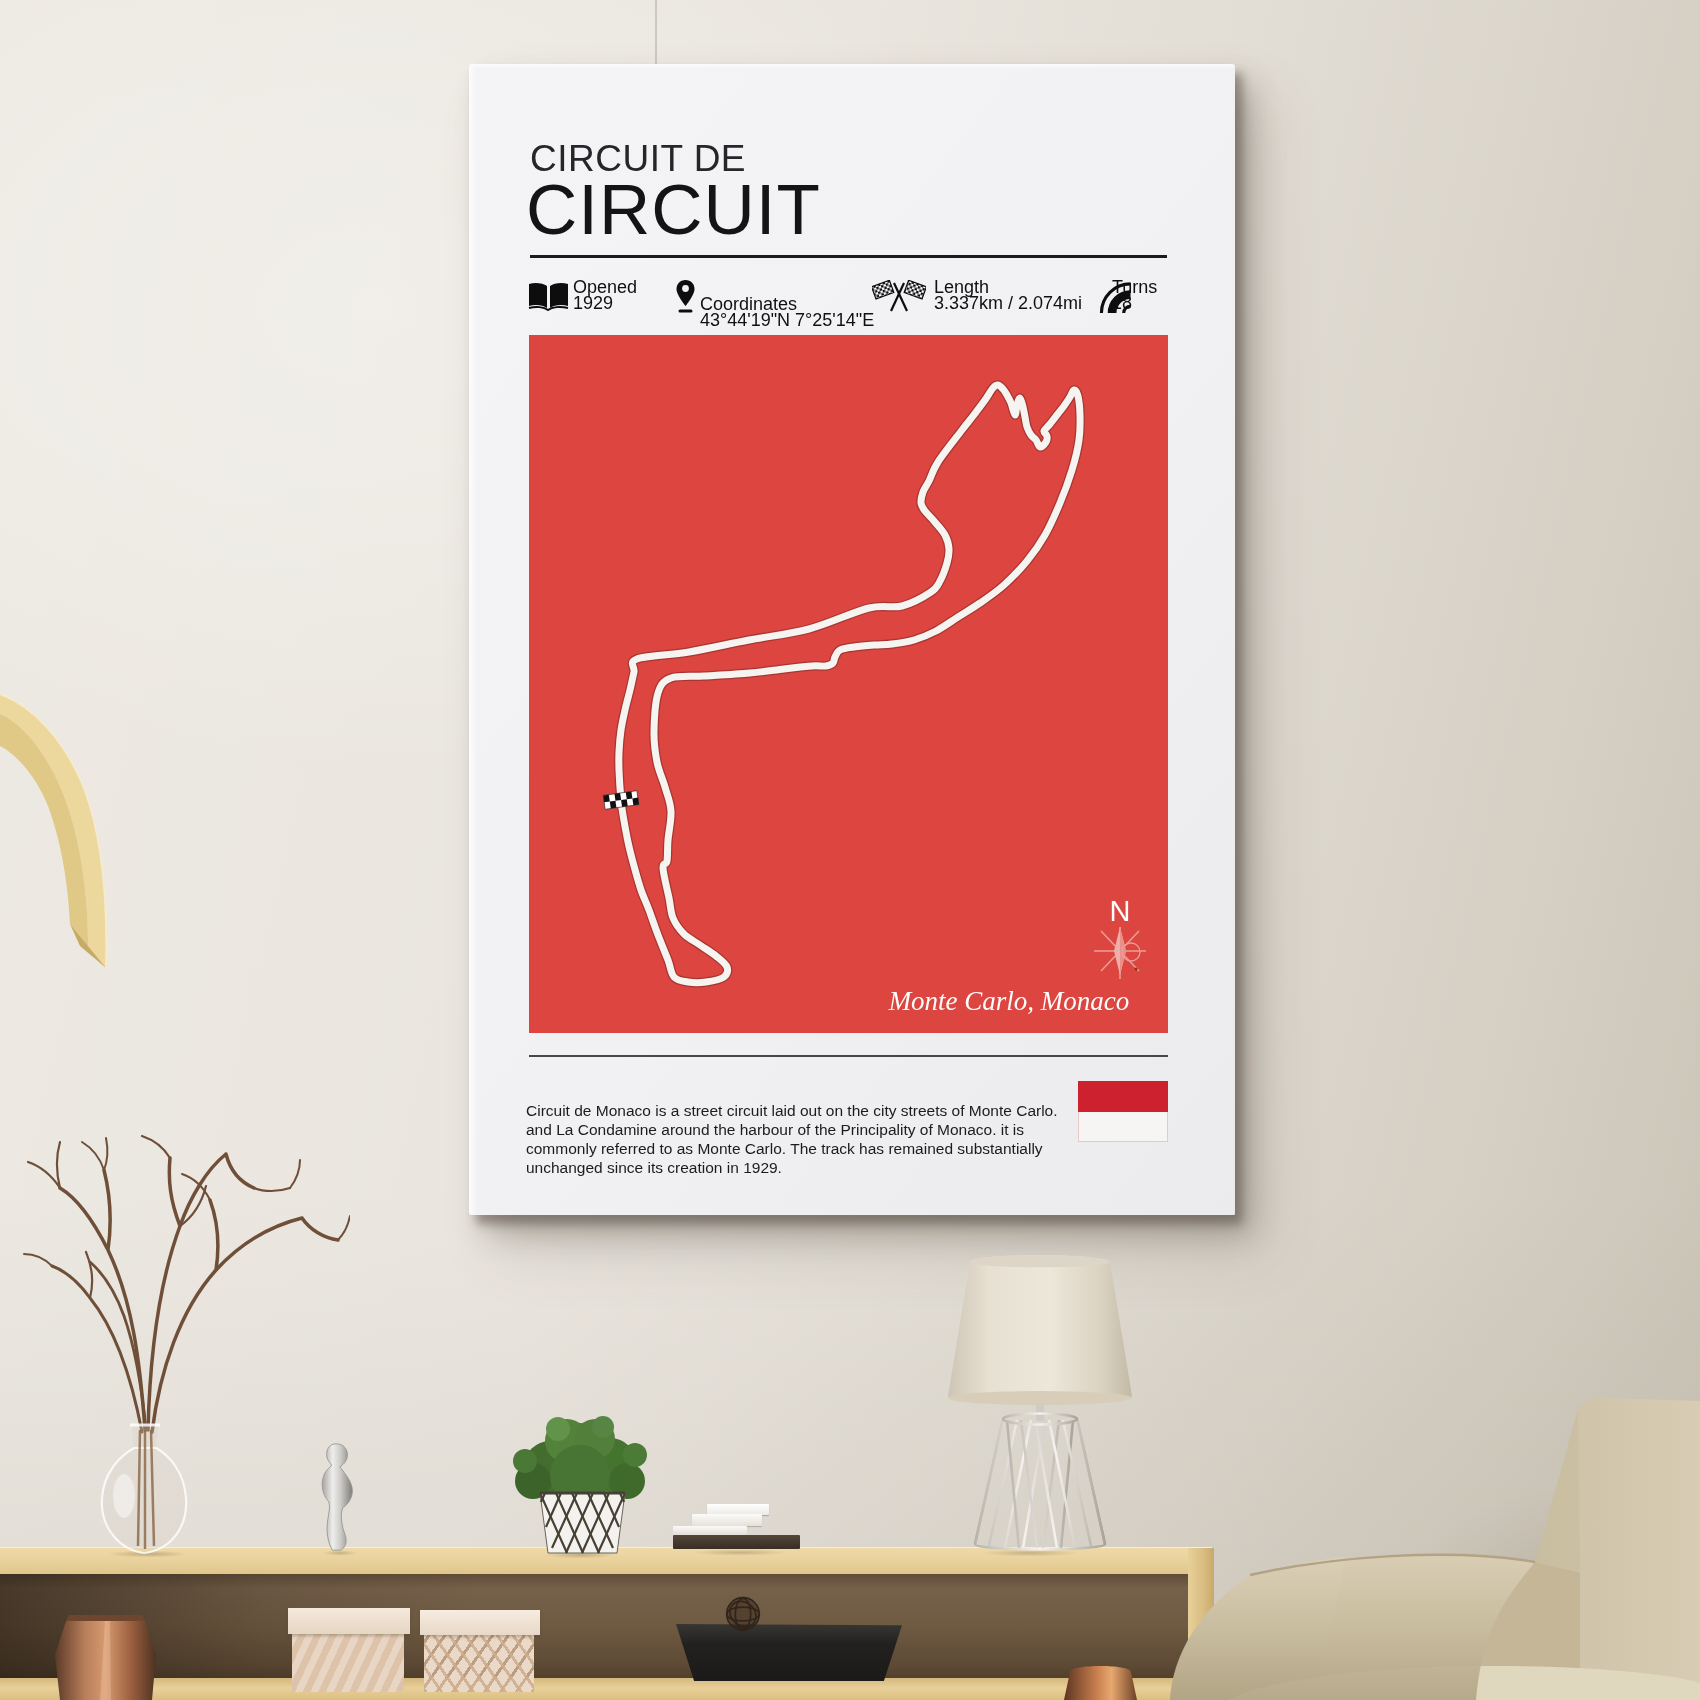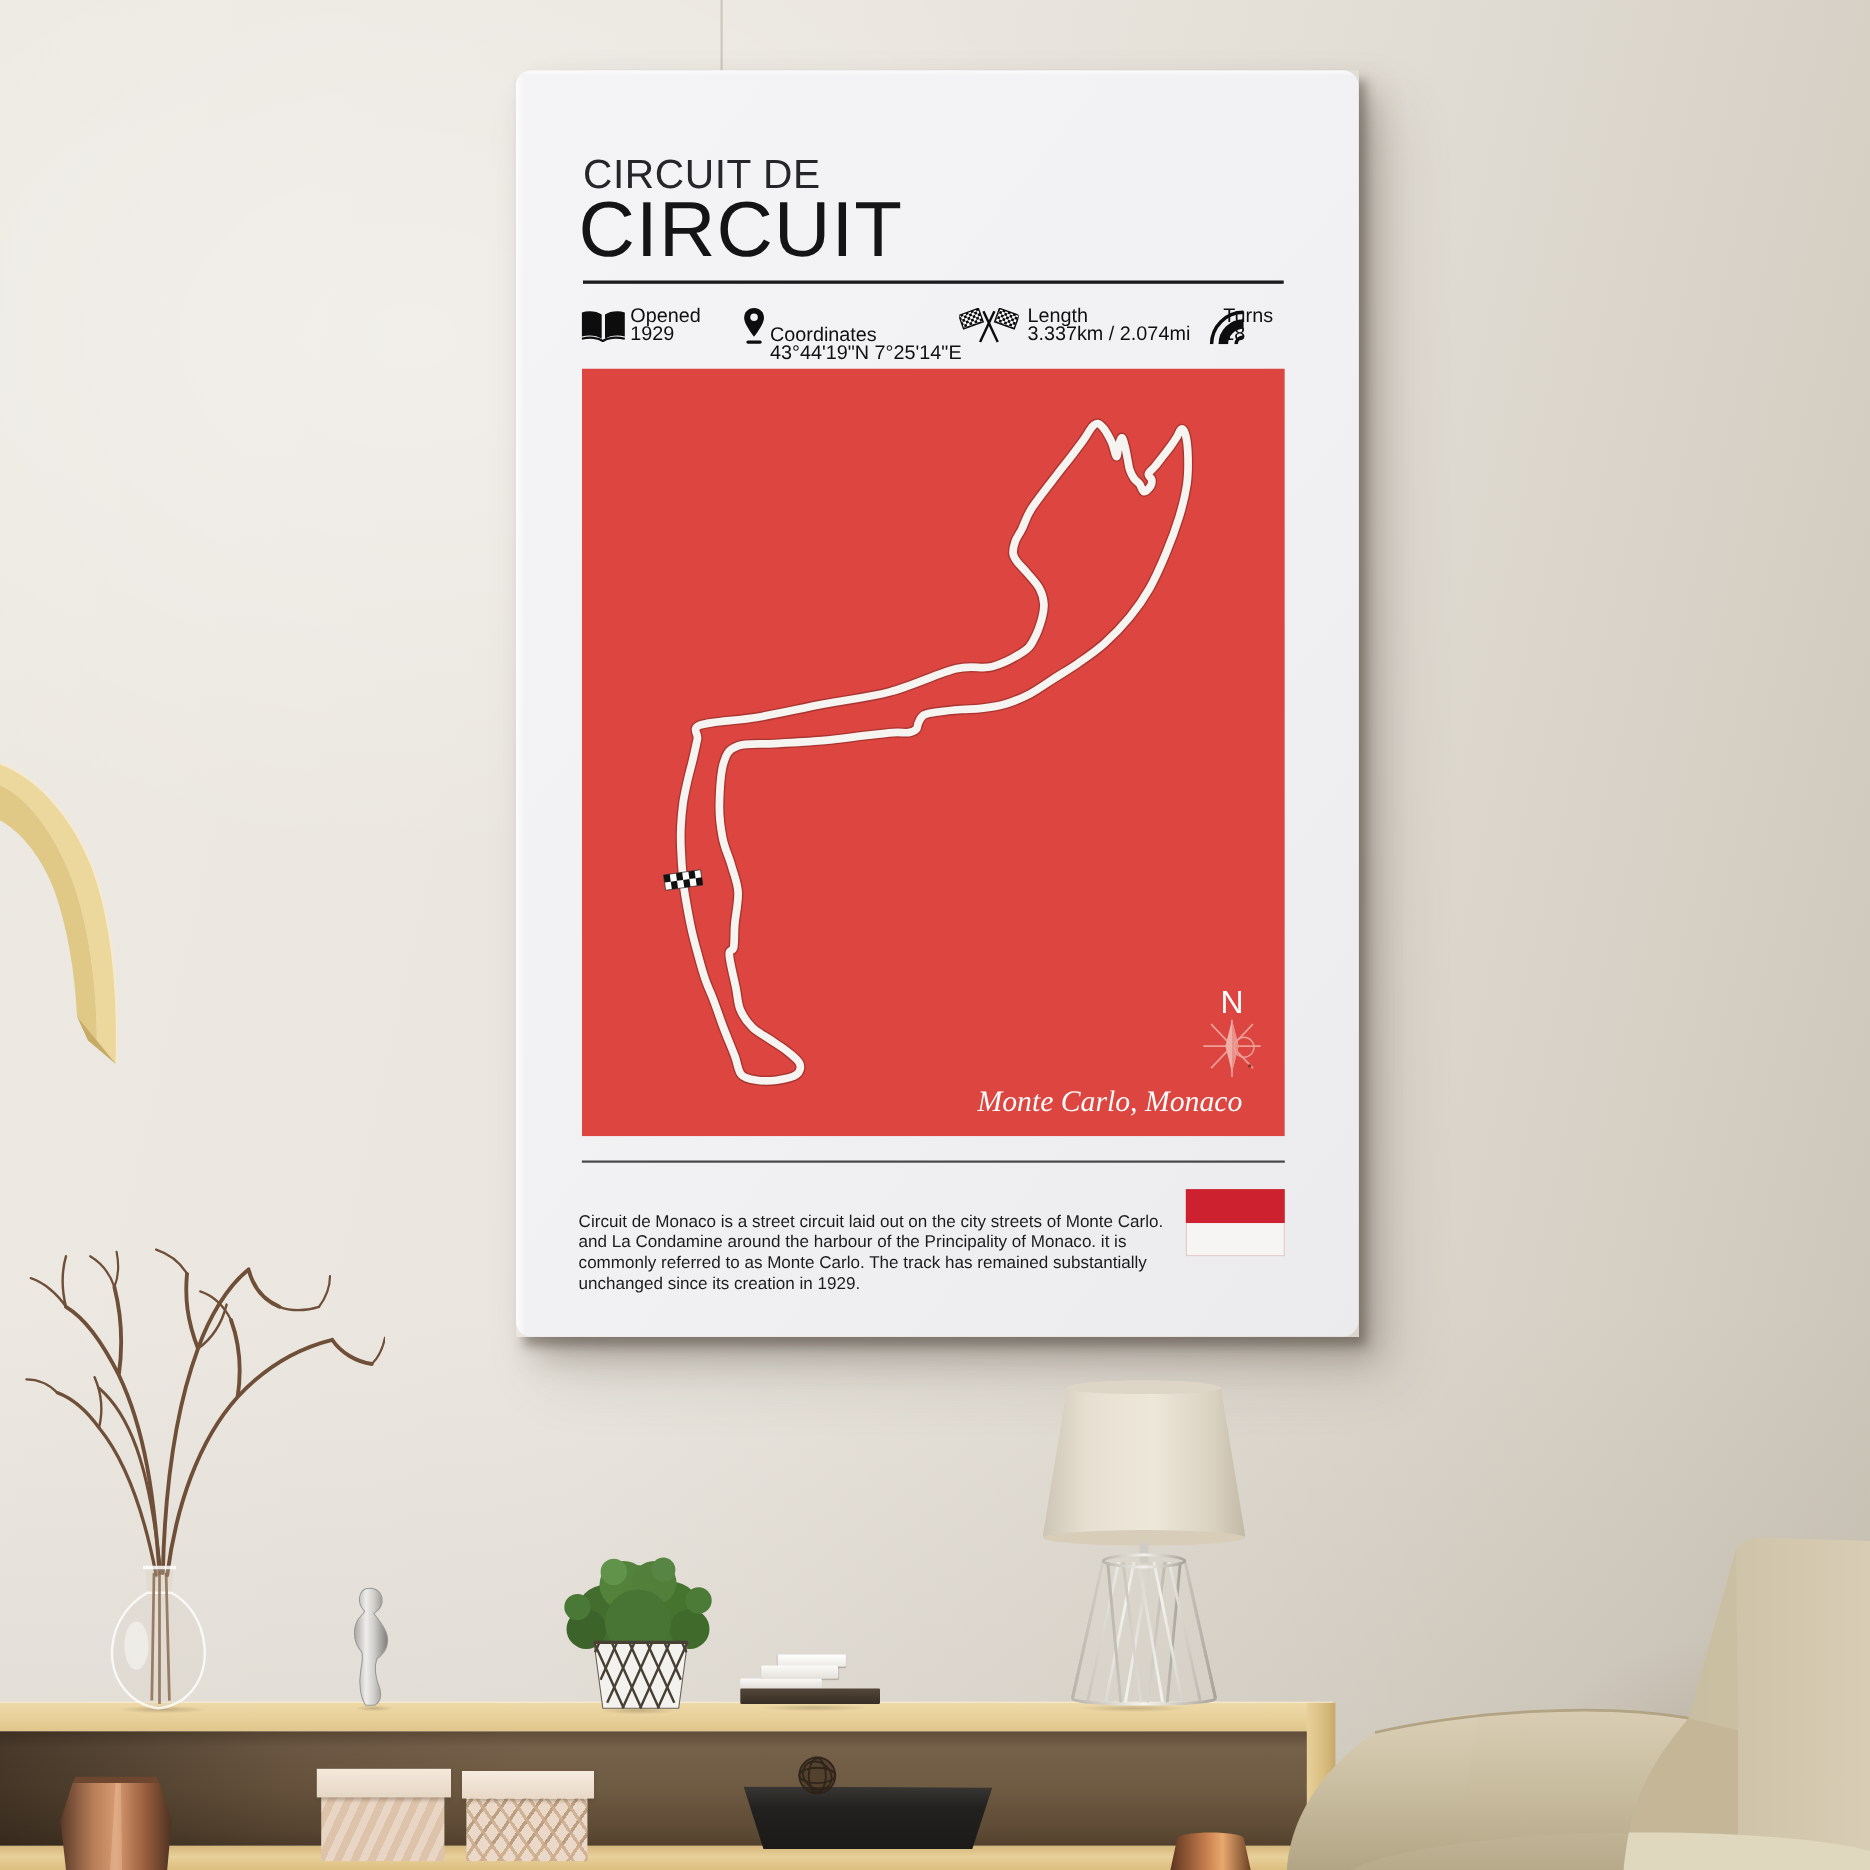--- a/index.html
+++ b/index.html
@@ -13,21 +13,21 @@
 <div class="abs" id="wallshade" style="left:0;top:0;width:1700px;height:1700px;
  background:radial-gradient(1100px 800px at 22% 18%, rgba(255,255,255,0.30), rgba(255,255,255,0) 60%),
  linear-gradient(180deg, rgba(0,0,0,0) 70%, rgba(120,105,88,0.10) 100%),
  radial-gradient(130% 130% at 45% 42%, rgba(0,0,0,0) 60%, rgba(95,85,70,0.10) 100%);"></div>
 
 <div class="abs" style="left:655px;top:0;width:2px;height:64px;background:rgba(150,140,125,0.35)"></div>
 
 <div class="abs" style="left:469px;top:64px;width:766px;height:1151px;
  box-shadow:7px 9px 9px rgba(75,65,55,0.45), 16px 19px 26px rgba(80,70,58,0.30), 30px 36px 54px rgba(90,80,65,0.18);"></div>
 
-<div class="abs" id="poster" style="left:469px;top:64px;width:766px;height:1151px;border-radius:14px;
+<div class="abs" id="poster" style="left:469px;top:64px;width:766px;height:1151px;border-radius:4px;
  background:linear-gradient(128deg,#f4f3f5 0%,#f1f0f2 55%,#ebebed 100%);overflow:hidden;">
 
   <div class="abs" style="left:0;top:0;width:8px;height:100%;background:linear-gradient(90deg,#fdfdfd,#f6f5f7 70%,rgba(246,245,247,0))"></div>
 
   <div class="abs" style="left:0;top:0;width:100%;height:5px;background:linear-gradient(180deg,#fbfbfc,rgba(250,250,252,0))"></div>
 
   <div class="abs" style="left:61px;top:74px;font-size:37px;font-weight:400;letter-spacing:0.5px;color:#26262a;">CIRCUIT DE</div>
 
   <div class="abs" style="left:57px;top:105px;font-size:71px;font-weight:400;letter-spacing:1px;color:#141416;">CIRCUIT</div>
 

